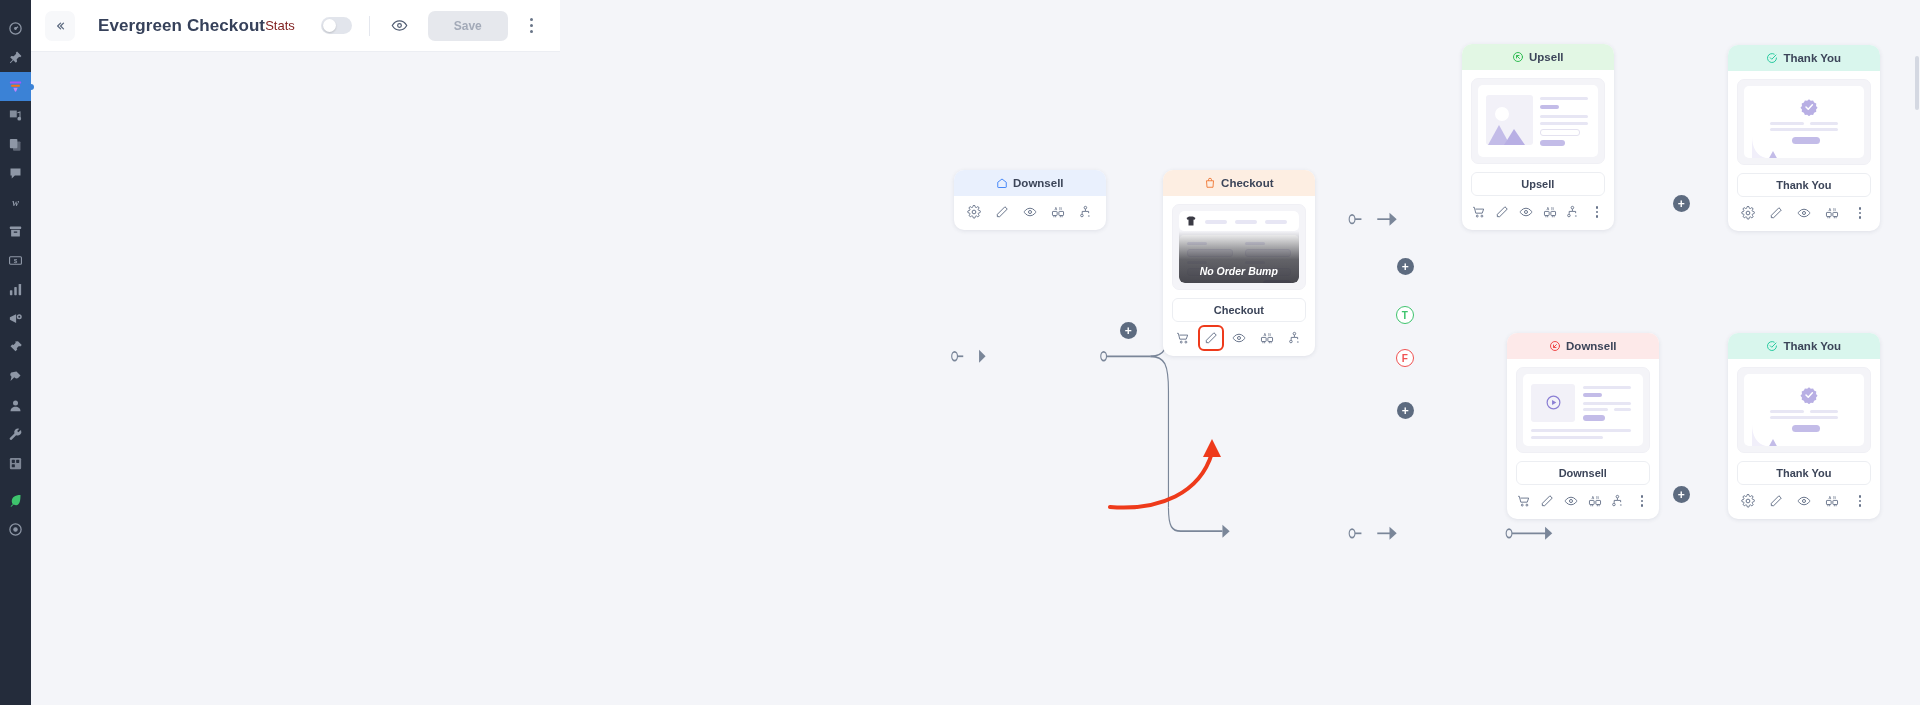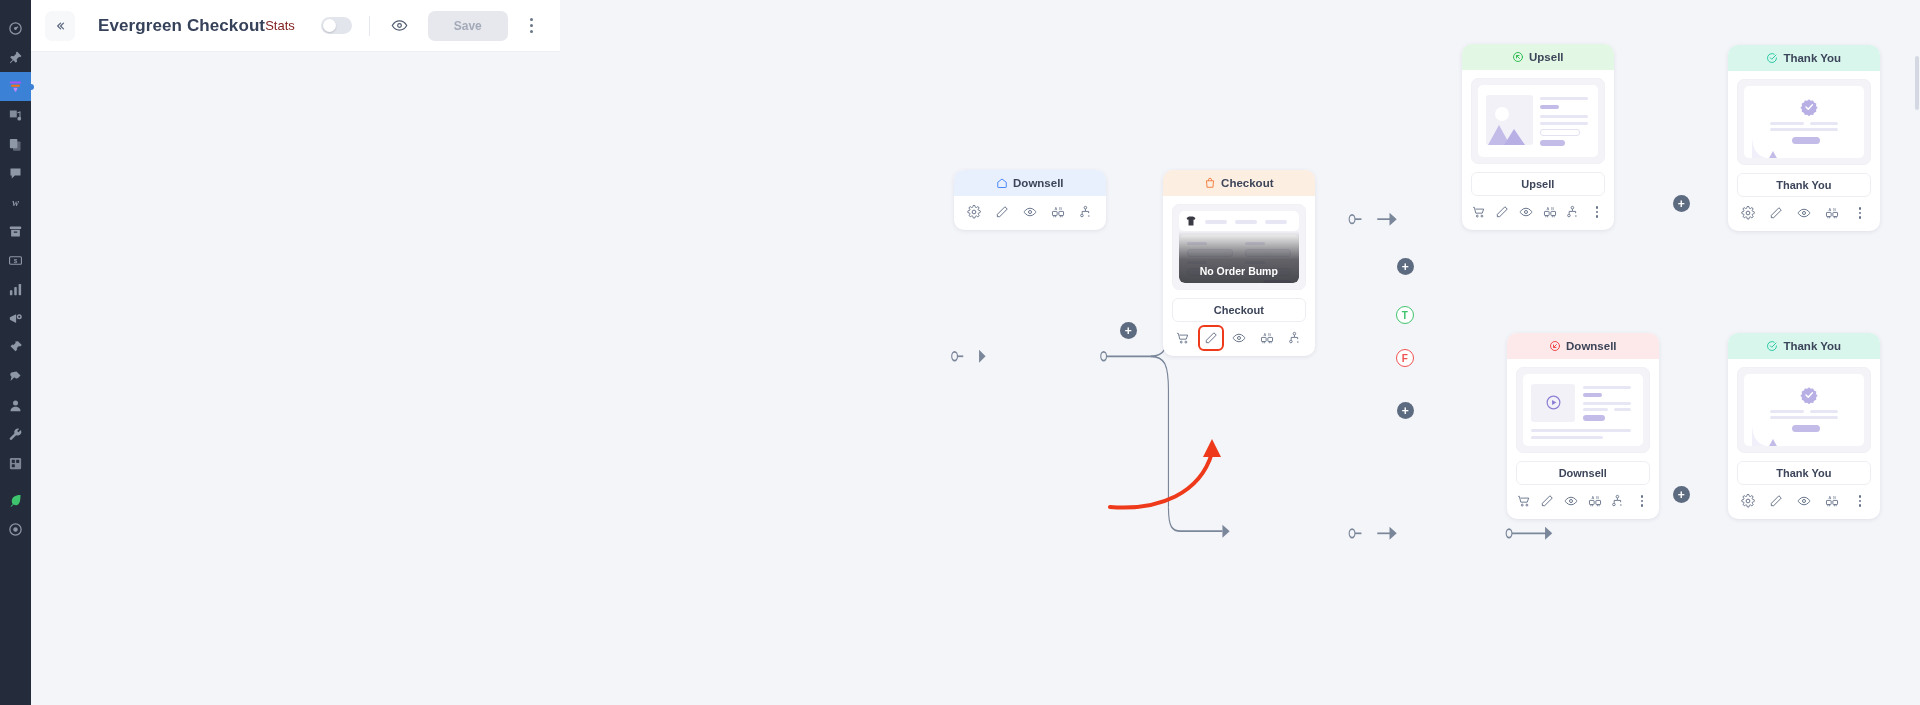--- a/index.html
+++ b/index.html
@@ -393,21 +393,21 @@
       <div class="node" style="left:603px; top:170px;">
         <div class="node-head head-checkout">
           <svg viewBox="0 0 24 24" fill="none" stroke="currentColor" stroke-width="1.9" stroke-linejoin="round">
               <path d="M5 7.5h14l-1 13H6z"></path>
               <path d="M9 7.5V5.5a3 3 0 0 1 6 0v2"></path>
             </svg>
           <span>Checkout</span>
         </div>
         <div class="node-body">
           <div class="thumb">
-            <div class="thumb-inner" style="background:transparent;">
+            <div class="thumb-inner" style="background:transparent;font-style:italic;">
               <div style="position:absolute;left:0;right:0;top:0;height:20px;background:#fff;border-radius:5px;"></div>
               <svg style="position:absolute;left:6px;top:4px;width:12px;height:12px;" viewBox="0 0 24 24" fill="#3a3a44">
                   <path d="M8 3h8l5 3-2.5 4L17 9v12H7V9l-1.5 1L3 6z"></path>
                 </svg>
               <div class="ph line" style="left:26px;top:9px;width:22px;height:4px;"></div>
               <div class="ph line" style="left:56px;top:9px;width:22px;height:4px;"></div>
               <div class="ph line" style="left:86px;top:9px;width:22px;height:4px;"></div>
               <div style="position:absolute;left:0;right:0;top:24px;bottom:0;background:#fff;border-radius:5px;"></div>
               <div class="ph line" style="left:8px;top:31px;width:20px;"></div>
               <div class="ph box" style="left:8px;top:38px;width:46px;height:8px;border:1px solid #e4e2f0;"></div>

